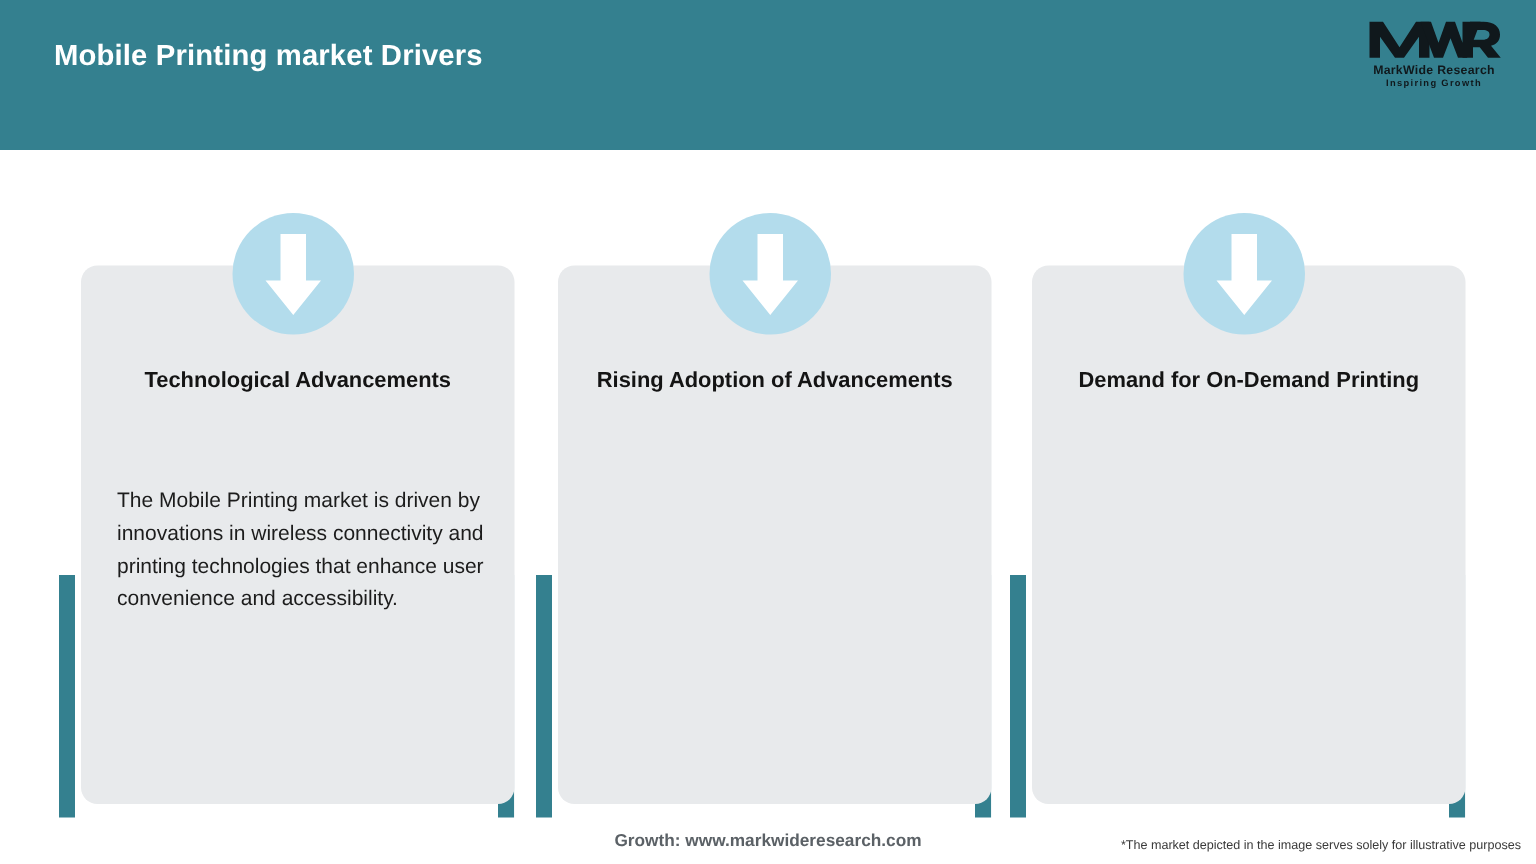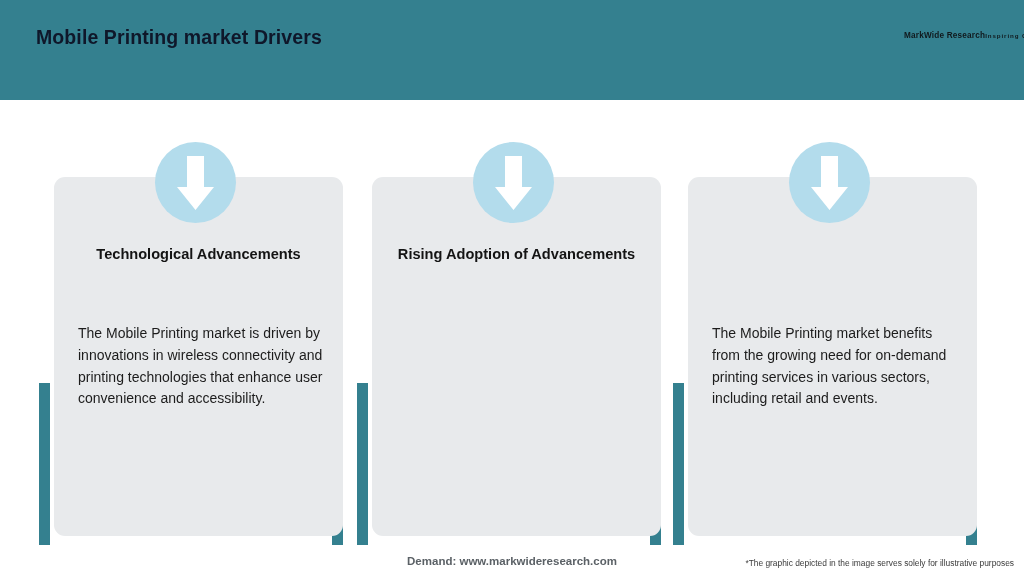--- a/index.html
+++ b/index.html
@@ -17,30 +17,30 @@
 
   
   #header {
     position:absolute; left:0; top:0;
     width:1024px; height:100px;
     background:#34808f;
   }
   #header-title {
     position:absolute; left:36px; top:26px;
     font-size:19.5px; font-weight:bold;
-    color:#0f172a;
+    color:#ffffff;
     letter-spacing:0.1px;
   }
 
   
   #logo {
     position:absolute; right:16px; top:8px;
     width:104px; height:54px;
-    display:flex; flex-direction:row;
-    align-items:center; justify-content:space-between;
+    display:flex; flex-direction:column;
+    align-items:center; justify-content:center;
   }
   #logo-mark {
     width:90px; height:30px;
     display:block;
   }
   #logo-name {
     font-size:8.2px; font-weight:bold;
     color:#10181c; letter-spacing:0.2px;
     margin-top:1px; white-space:nowrap;
   }
@@ -179,20 +179,20 @@
   <div class="card-group" style="left:688px;">
     <div class="bracket">
       <div class="bracket-inner"></div>
     </div>
     <div class="card">
       <div class="icon-circle">
         <svg class="arrow-svg" viewBox="0 0 81 81">
           <path d="M32 14 L49 14 L49 45 L59 45 L40.5 68 L22 45 L32 45 Z" fill="#ffffff"></path>
         </svg>
       </div>
-      <div class="card-body">The Mobile Printing market benefits from the growing need for on-demand printing services in various sectors, including retail and events.</div>
+      <div class="card-title">Demand for On-Demand Printing</div>
     </div>
   </div>
 
-  <div id="source">Demand: www.markwideresearch.com</div>
-  <div id="disclaimer">*The graphic depicted in the image serves solely for illustrative purposes</div>
+  <div id="source">Growth: www.markwideresearch.com</div>
+  <div id="disclaimer">*The market depicted in the image serves solely for illustrative purposes</div>
 
 </div>
 
 </body></html>

